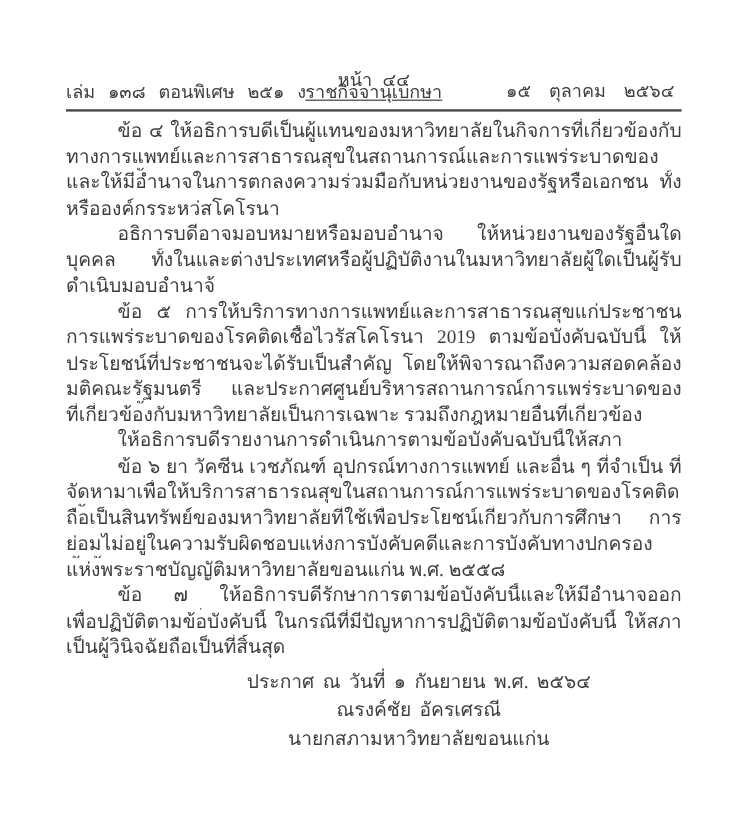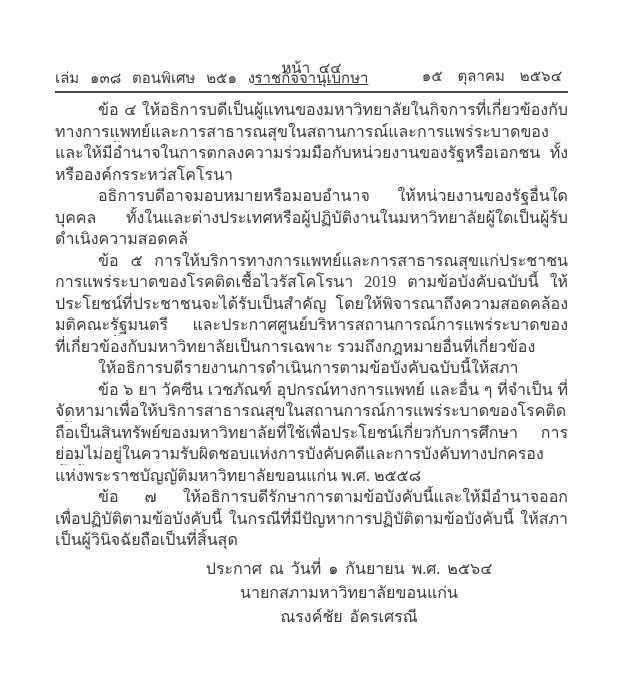--- a/index.html
+++ b/index.html
@@ -119,36 +119,36 @@
 
   <div class="header-rule"></div>
 
   <div class="body-text" id="body-lines">
       <div class="line indent jline">ข้อ ๔ ให้อธิการบดีเป็นผู้แทนของมหาวิทยาลัยในกิจการที่เกี่ยวข้องกับการให้บริการ</div>
       <div class="line jline">ทางการแพทย์และการสาธารณสุขในสถานการณ์และการแพร่ระบาดของโรคติดเชื้อไวรัสโคโรนา 2019</div>
       <div class="line jline">และให้มีอำนาจในการตกลงความร่วมมือกับหน่วยงานของรัฐหรือเอกชน ทั้งในและต่างประเทศ</div>
       <div class="line">หรือองค์กรระหว่สโคโรนา</div>
       <div class="line indent jline">อธิการบดีอาจมอบหมายหรือมอบอำนาจ ให้หน่วยงานของรัฐอื่นใด หน่วยงานภาคเอกชน</div>
       <div class="line jline">บุคคล ทั้งในและต่างประเทศหรือผู้ปฏิบัติงานในมหาวิทยาลัยผู้ใดเป็นผู้รับมอบหมาย หรือได้รับมอบอำนาจ</div>
-      <div class="line">ดำเนิงความสอดคล้</div>
+      <div class="line">ดำเนิบมอบอำนาจ้</div>
       <div class="line indent jline">ข้อ ๕ การให้บริการทางการแพทย์และการสาธารณสุขแก่ประชาชนในสถานการณ์</div>
       <div class="line jline">การแพร่ระบาดของโรคติดเชื้อไวรัสโคโรนา 2019 ตามข้อบังคับฉบับนี้ ให้ดำเนินการโดยคำนึงถึง</div>
       <div class="line jline">ประโยชน์ที่ประชาชนจะได้รับเป็นสำคัญ โดยให้พิจารณาถึงความสอดคล้องกับนโยบายของรัฐบาล</div>
       <div class="line jline">มติคณะรัฐมนตรี และประกาศศูนย์บริหารสถานการณ์การแพร่ระบาดของโรคติดเชื้อไวรัสโคโรนา 2019</div>
       <div class="line">ที่เกี่ยวข้องกับมหาวิทยาลัยเป็นการเฉพาะ รวมถึงกฎหมายอื่นที่เกี่ยวข้อง</div>
       <div class="line indent">ให้อธิการบดีรายงานการดำเนินการตามข้อบังคับฉบับนี้ให้สภามหาวิทยาลัยทราบเป็นระยะ</div>
       <div class="line indent jline">ข้อ ๖ ยา วัคซีน เวชภัณฑ์ อุปกรณ์ทางการแพทย์ และอื่น ๆ ที่จำเป็น ที่มหาวิทยาลัย</div>
       <div class="line jline">จัดหามาเพื่อให้บริการสาธารณสุขในสถานการณ์การแพร่ระบาดของโรคติดเชื้อไวรัสโคโรนา 2019</div>
       <div class="line jline">ถือเป็นสินทรัพย์ของมหาวิทยาลัยที่ใช้เพื่อประโยชน์เกี่ยวกับการศึกษา การวิจัย การบริการทางวิชาการ</div>
       <div class="line jline">ย่อมไม่อยู่ในความรับผิดชอบแห่งการบังคับคดีและการบังคับทางปกครอง ทั้งนี้ ตามมาตรา ๑๘</div>
       <div class="line">แห่งพระราชบัญญัติมหาวิทยาลัยขอนแก่น พ.ศ. ๒๕๕๘</div>
       <div class="line indent jline">ข้อ ๗ ให้อธิการบดีรักษาการตามข้อบังคับนี้และให้มีอำนาจออกประกาศหรือคำสั่ง</div>
       <div class="line jline">เพื่อปฏิบัติตามข้อบังคับนี้ ในกรณีที่มีปัญหาการปฏิบัติตามข้อบังคับนี้ ให้สภามหาวิทยาลัย</div>
       <div class="line">เป็นผู้วินิจฉัยถือเป็นที่สิ้นสุด</div>
     </div>
 
   <div class="signature">
     <div class="sig-line">ประกาศ ณ วันที่ ๑ กันยายน พ.ศ. ๒๕๖๔</div>
+    <div class="sig-line">ณรงค์ชัย อัครเศรณี</div>
     <div class="sig-line">นายกสภามหาวิทยาลัยขอนแก่น</div>
-    <div class="sig-line">ณรงค์ชัย อัครเศรณี</div>
   </div>
 
 </div>
 
 </body></html>

